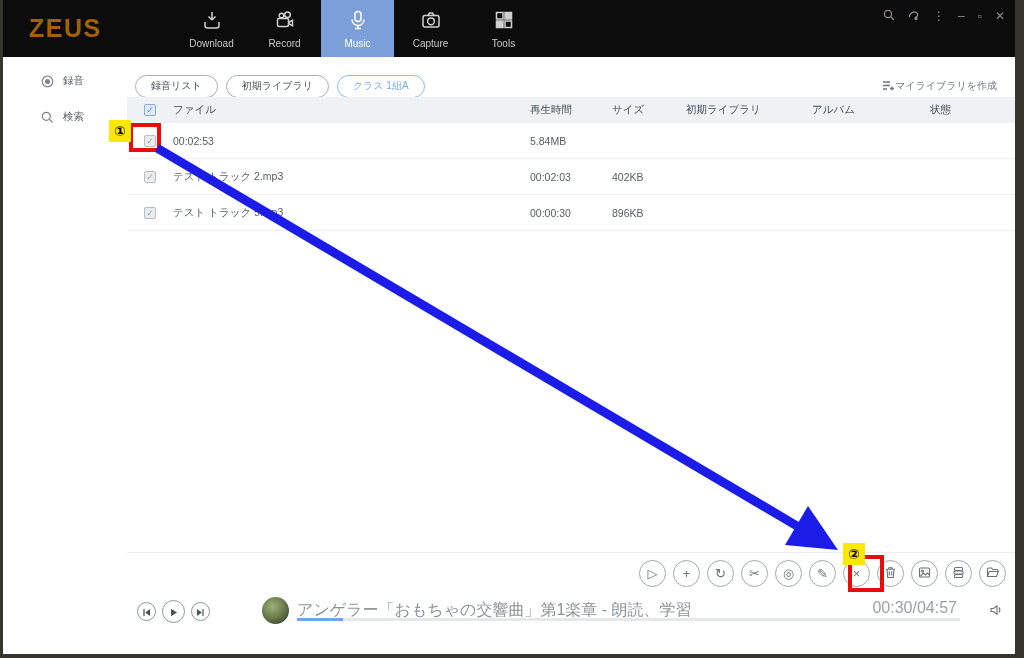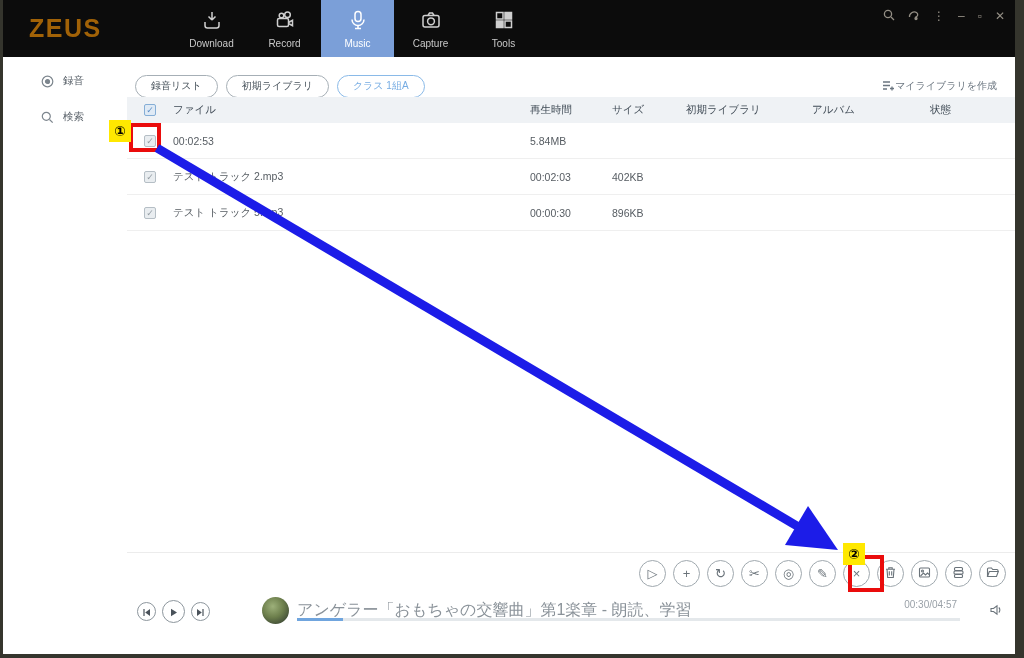--- a/index.html
+++ b/index.html
@@ -55,21 +55,21 @@
   .player { position:absolute; left:124px; right:0; top:594px; height:38px; background:#fff; }
   .pctl { position:absolute; left:10px; top:6px; display:flex; align-items:center; gap:6px; }
   .pbtn { border:1px solid #8d969d; border-radius:50%; display:flex; align-items:center; justify-content:center; background:#fff; cursor:pointer; }
   .pbtn.small { width:19px; height:19px; }
   .pbtn.big { width:23px; height:23px; }
   .pbtn svg { stroke:#4a525a; fill:#4a525a; }
   .album { position:absolute; left:135px; top:3px; width:27px; height:27px; border-radius:50%; background:radial-gradient(circle at 40% 35%, #9db07a 0%, #6d7f4c 45%, #47543a 75%, #333d2c 100%); cursor:pointer; }
   .track-title { position:absolute; left:170px; top:6px; font-size:16px; color:#8a9299; white-space:nowrap; }
   .progress { position:absolute; left:170px; top:24px; width:663px; height:3px; background:#e4e8eb; cursor:pointer; }
   .progress-fill { height:3px; background:#70a5de; width:8%; }
-  .ptime { position:absolute; right:58px; top:5px; font-size:10px; color:#9aa1a8; }
+  .ptime { position:absolute; right:58px; top:5px; font-size:16px; color:#9aa1a8; }
   .volume { position:absolute; right:12px; top:9px; cursor:pointer; }
   .volume svg { stroke:#6a737a; }
 
   
   .statusbar { position:absolute; left:0; right:0; bottom:0; height:22px; background:#fcfcfc; border-top:1px solid #e2e2e2; display:flex; align-items:center; padding-left:12px; font-size:10px; color:#828282; }
 
   
   .annot-box { position:absolute; border:4px solid #ea0c0c; background:transparent; z-index:40; }
   #redbox1 { left:129px; top:123px; width:32px; height:29px; }
   #redbox2 { left:848px; top:555px; width:36px; height:37px; }

